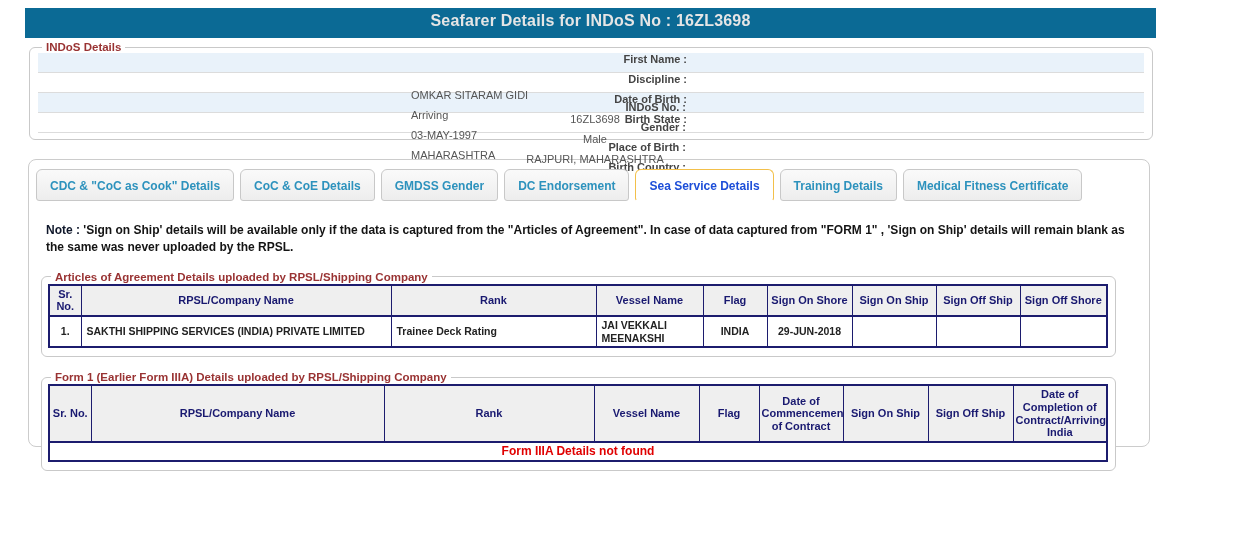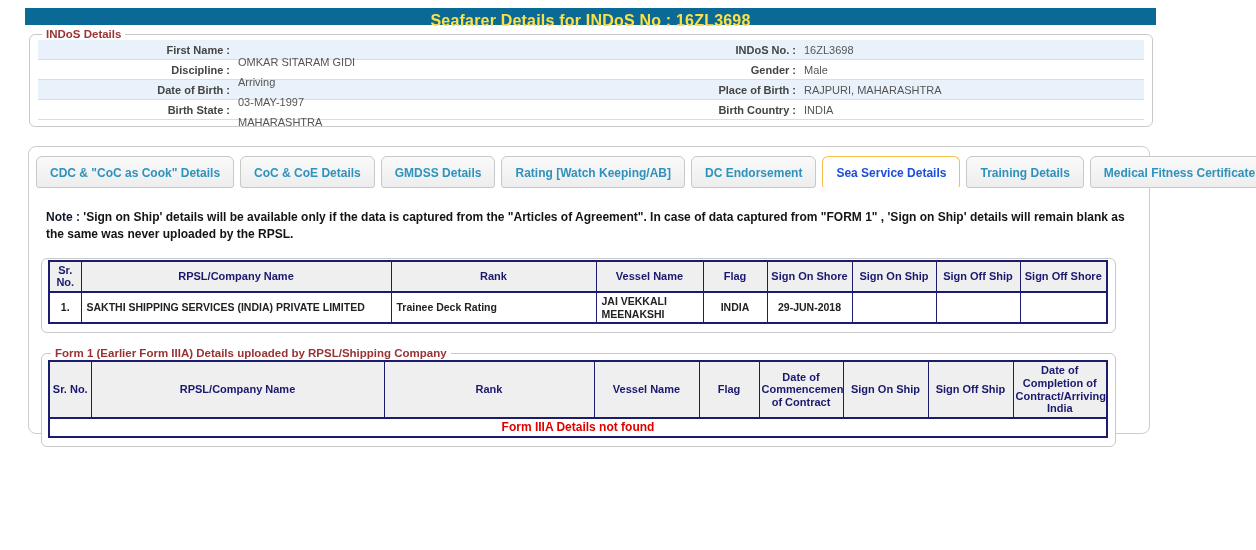--- a/index.html
+++ b/index.html
@@ -5,36 +5,36 @@
   html,body{margin:0;padding:0;background:#fff;}
   body{
     width:1256px;height:550px;overflow:hidden;
     font-family:"Liberation Sans","DejaVu Sans",sans-serif;
     -webkit-font-smoothing:antialiased;
   }
   .page{margin-left:25px;width:1131px;padding-top:8px;}
 
   
   .titlebar{
-    height:17px;line-height:25px;background:#0b6a95;color:#fde047;
+    height:30px;line-height:25px;background:#0b6a95;color:#e5e5e5;
     text-align:center;font-size:16px;font-weight:bold;letter-spacing:.2px;
   }
 
   
   fieldset{
     border:1px solid #c9c9c9;border-radius:6px;background:#fff;
     margin:0;padding:0;
   }
   legend{
     color:#993333;font-weight:bold;font-size:11.5px;padding:0 4px;margin-left:4px;
   }
   .indos-fieldset{margin:3px 0 0 4px;width:1106px;padding:0 8px 6px 8px;}
   .indos-row{
     display:flex;align-items:center;height:19px;font-size:11px;
-    border-bottom:1px solid #dcdcdc;background:#fff;color:#555;
+    border-bottom:1px solid #dcdcdc;background:#fff;color:#555;flex-direction:column;
   }
   .indos-row.alt{background:#e9f2fa;}
   .indos-row .lbl{font-weight:bold;color:#444;text-align:right;}
   .lbl-l{width:192px;}
   .val-l{width:368px;padding-left:8px;margin-top:24px;}
   .lbl-r{width:190px;}
   .val-r{flex:1;padding-left:8px;}
 
   
   .tab-container{
@@ -118,34 +118,34 @@
       <span class="lbl lbl-r">Birth Country :</span>
       <span class="val-r">INDIA</span>
     </div>
   </fieldset>
 
   <div class="tab-container">
 
     <div class="tab-strip">
       <div class="tab">CDC &amp; "CoC as Cook" Details</div>
       <div class="tab">CoC &amp; CoE Details</div>
-      <div class="tab">GMDSS Details</div>
-      <div class="tab">Rating [Watch Keeping/AB]</div>
+      <div class="tab">GMDSS Gender</div>
       <div class="tab">DC Endorsement</div>
       <div class="tab active">Sea Service Details</div>
       <div class="tab">Training Details</div>
       <div class="tab">Medical Fitness Certificate</div>
     </div>
 
     <div class="note">
       <span class="note-label">Note :</span>
       <span>'Sign on Ship' details will be available only if the data is captured from the "Articles of Agreement". In case of data captured from "FORM 1" , 'Sign on Ship' details will remain blank as the same was never uploaded by the RPSL.</span>
     </div>
 
     <fieldset class="table-fieldset">
+      <legend>Articles of Agreement Details uploaded by RPSL/Shipping Company</legend>
       <table class="grid">
         <colgroup>
           <col style="width:32px">
             <col style="width:310px">
             <col style="width:205px">
           <col style="width:107px">
             <col style="width:64px">
             <col style="width:85px">
           <col style="width:84px">
             <col style="width:84px">

